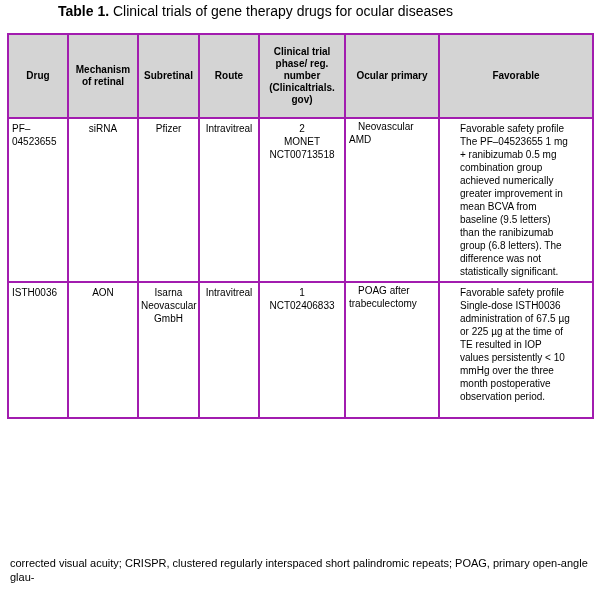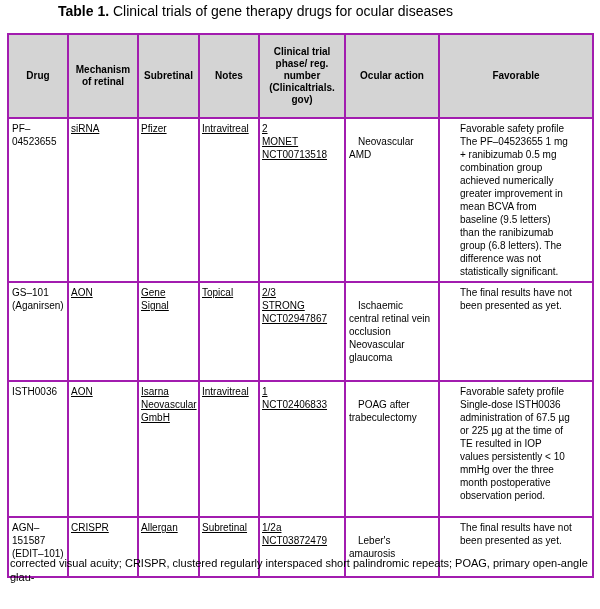--- a/index.html
+++ b/index.html
@@ -38,22 +38,22 @@
     padding: 2px 2px;
   }
   .trials td {
     vertical-align: top;
     line-height: 13px;
     padding: 3px 3px;
     white-space: pre-line;
     background: #fff;
     margin-left: 6px;
   }
-  td.c { text-align: left; padding: 3px 2px; text-decoration: underline; }
-  td.disease { text-indent: 9px; padding: 16px 3px; }
+  td.c { text-align: center; padding: 3px 2px; }
+  td.disease { text-indent: 9px; padding: 1px 3px; }
   td.comments { padding: 3px 20px; }
 
   tr.r-head { height: 84px; }
   tr.r1 { height: 148px; }
   tr.r2 { height: 87px; }
   tr.r3 { height: 136px; }
   tr.r4 { height: 55px; }
 
   .notes {
     position: absolute; left: 10px; top: 556px;
@@ -78,70 +78,49 @@
         <col style="width:60px">
         <col style="width:86px">
         <col style="width:94px">
         <col style="width:154px">
     </colgroup>
     <thead>
       <tr class="r-head">
         <th>Drug</th>
         <th>Mechanism of retinal</th>
         <th>Subretinal</th>
-        <th>Notes</th>
+        <th>Route</th>
         <th>Clinical trial phase/ reg. number (Clinicaltrials. gov)</th>
-        <th>Ocular action</th>
+        <th>Ocular primary</th>
         <th>Favorable</th>
       </tr>
     </thead>
     <tbody>
       <tr class="r1">
         <td>PF–04523655</td>
         <td class="c">siRNA</td>
         <td class="c">Pfizer</td>
         <td class="c">Intravitreal</td>
         <td class="c">2
 MONET
 NCT00713518</td>
         <td class="disease">Neovascular AMD</td>
         <td class="comments">Favorable safety profile
 The PF–04523655 1 mg + ranibizumab 0.5 mg combination group achieved numerically greater improvement in mean BCVA from baseline (9.5 letters) than the ranibizumab group (6.8 letters). The difference was not statistically significant.</td>
       </tr>
-      <tr class="r2">
-        <td>GS–101 (Aganirsen)</td>
-        <td class="c">AON</td>
-        <td class="c">Gene Signal</td>
-        <td class="c">Topical</td>
-        <td class="c">2/3
-STRONG
-NCT02947867</td>
-        <td class="disease">Ischaemic central retinal vein occlusion Neovascular glaucoma</td>
-        <td class="comments">The final results have not been presented as yet.</td>
-      </tr>
       <tr class="r3">
         <td>ISTH0036</td>
         <td class="c">AON</td>
         <td class="c">Isarna Neovascular GmbH</td>
         <td class="c">Intravitreal</td>
         <td class="c">1
 NCT02406833</td>
         <td class="disease">POAG after trabeculectomy</td>
         <td class="comments">Favorable safety profile
 Single-dose ISTH0036 administration of 67.5 µg or 225 µg at the time of TE resulted in IOP values persistently &lt; 10 mmHg over the three month postoperative observation period.</td>
-      </tr>
-      <tr class="r4">
-        <td>AGN–151587 (EDIT–101)</td>
-        <td class="c">CRISPR</td>
-        <td class="c">Allergan</td>
-        <td class="c">Subretinal</td>
-        <td class="c">1/2a
-NCT03872479</td>
-        <td class="disease">Leber's amaurosis</td>
-        <td class="comments">The final results have not been presented as yet.</td>
       </tr>
     </tbody>
   </table>
 
   <div class="notes">
     <div>corrected visual acuity; CRISPR, clustered regularly interspaced short palindromic repeats; POAG, primary open-angle glau-</div>
 
   </div>
 
 </div>

